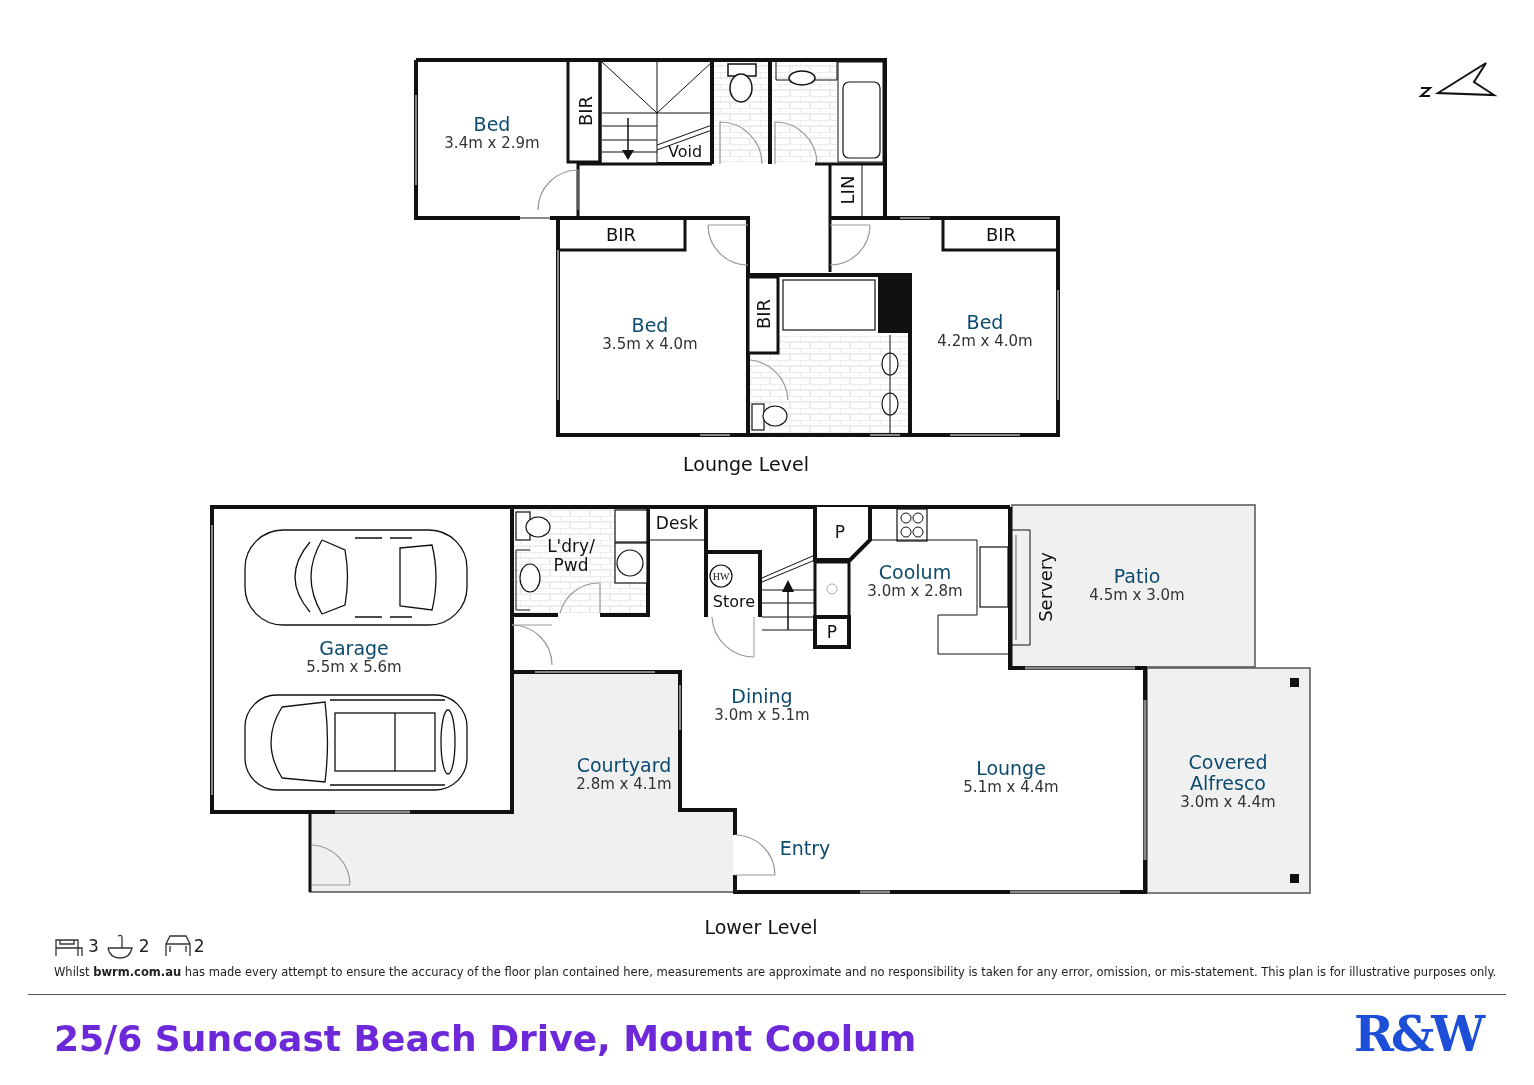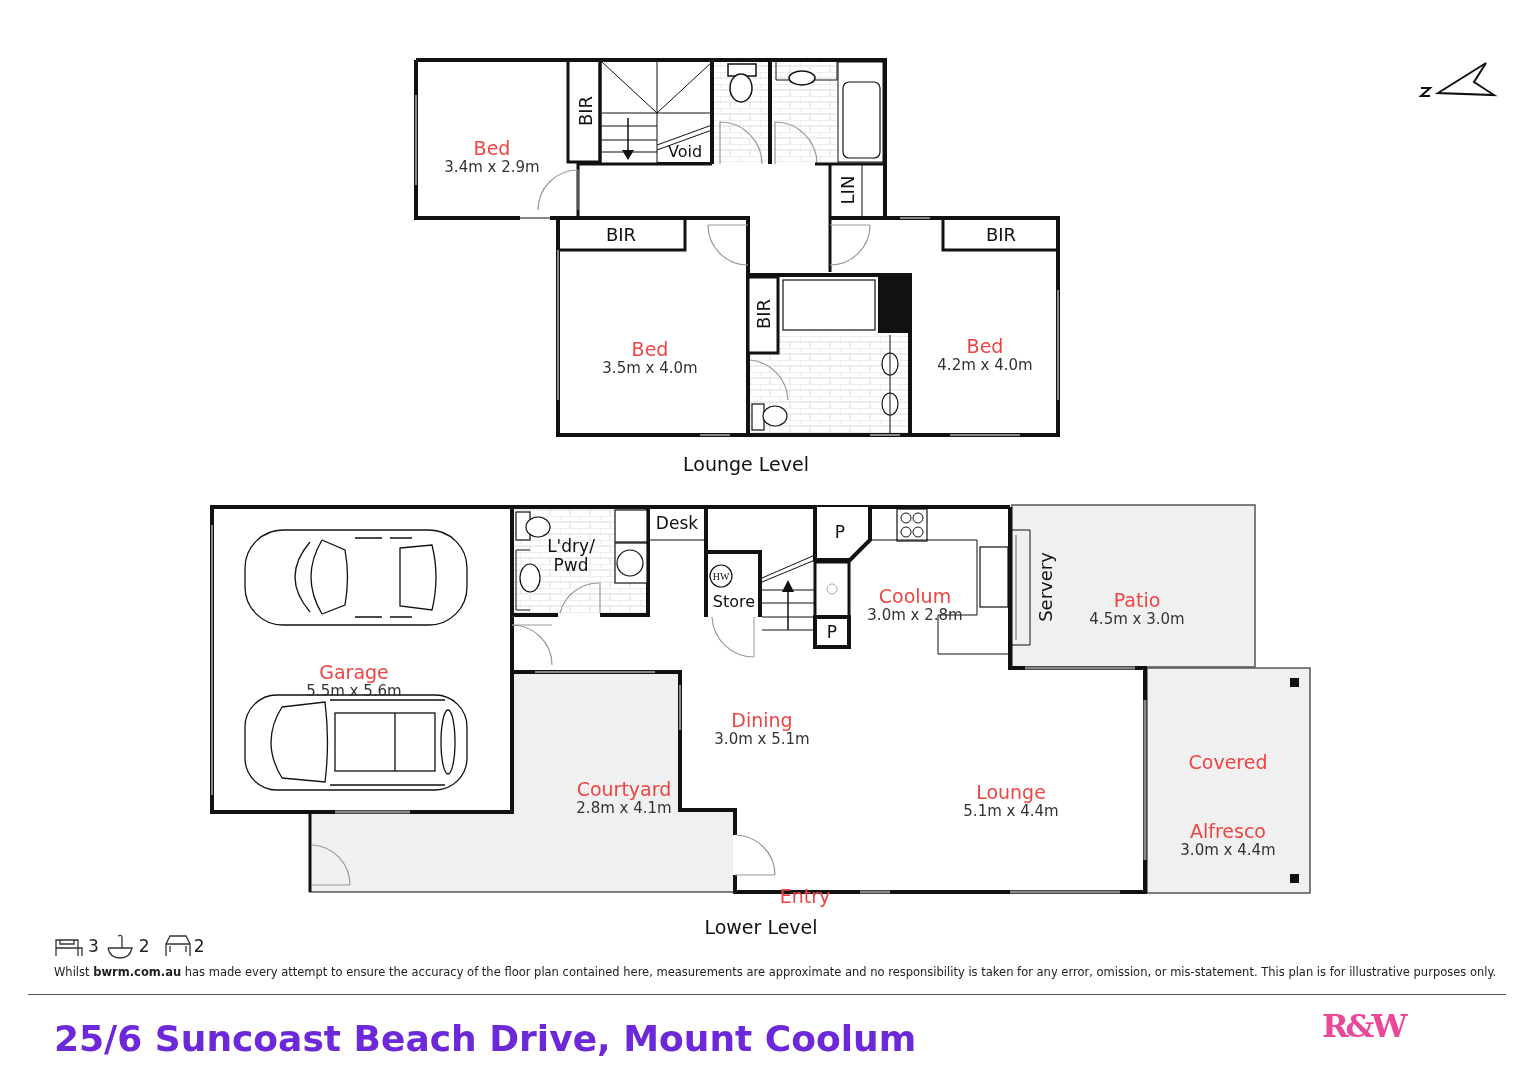--- a/index.html
+++ b/index.html
@@ -1,30 +1,30 @@
 <!DOCTYPE html>
 <html><head>
 <meta charset="utf-8">
 <style>
   html, body { margin:0; padding:0; background:#ffffff; }
   body { width:1534px; height:1085px; position:relative; overflow:hidden; font-family:"DejaVu Sans", sans-serif; color:#111; }
   svg.plan { position:absolute; left:0; top:0; }
   .lbl { position:absolute; transform:translate(-50%,-50%); text-align:center; white-space:nowrap; line-height:1.1; }
-  .room-name { font-size:19px; color:#ef4444;margin-top:48px; }
+  .room-name { font-size:19px; color:#0c4a6e; }
   .room-dim { font-size:15px; color:#333; }
   .small-name { font-size:18px; }
   .vert { position:absolute; transform:translate(-50%,-50%) rotate(-90deg); font-size:18px; white-space:nowrap; }
   .level { position:absolute; transform:translate(-50%,-50%); font-size:19px; color:#111; }
   .features { position:absolute; left:54px; top:936px; display:flex; align-items:center; gap:4px; font-size:17px; color:#222; }
   .features .num { margin-right:10px; }
   .disclaimer { position:absolute; left:54px; top:965px; font-size:11.5px; color:#222; white-space:nowrap; }
   .disclaimer b { font-weight:bold; }
   .divider { position:absolute; left:28px; top:994px; width:1478px; height:1px; background:#555; }
   .address { position:absolute; left:54px; top:1018px; font-size:36px; font-weight:bold; color:#6d28d9; white-space:nowrap; }
-  .logo { position:absolute; left:1322px; top:1010px; font-family:"DejaVu Serif", serif; font-weight:bold; font-size:32px; color:#ec4899; letter-spacing:-3px; line-height:1; }
+  .logo { position:absolute; left:1354px; top:1010px; font-family:"DejaVu Serif", serif; font-weight:bold; font-size:48px; color:#1d4ed8; letter-spacing:-3px; line-height:1; }
 </style>
 </head>
 <body>
 
 <svg class="plan" width="1534" height="1085" viewBox="0 0 1534 1085">
   <defs>
     <pattern id="tiles" width="20" height="12" patternUnits="userSpaceOnUse">
       <rect width="20" height="12" fill="#fff"></rect>
       <path d="M0 0 H20 M0 6 H20 M0 0 V6 M10 6 V12" stroke="#ddd" stroke-width="1" fill="none"></path>
     </pattern>

